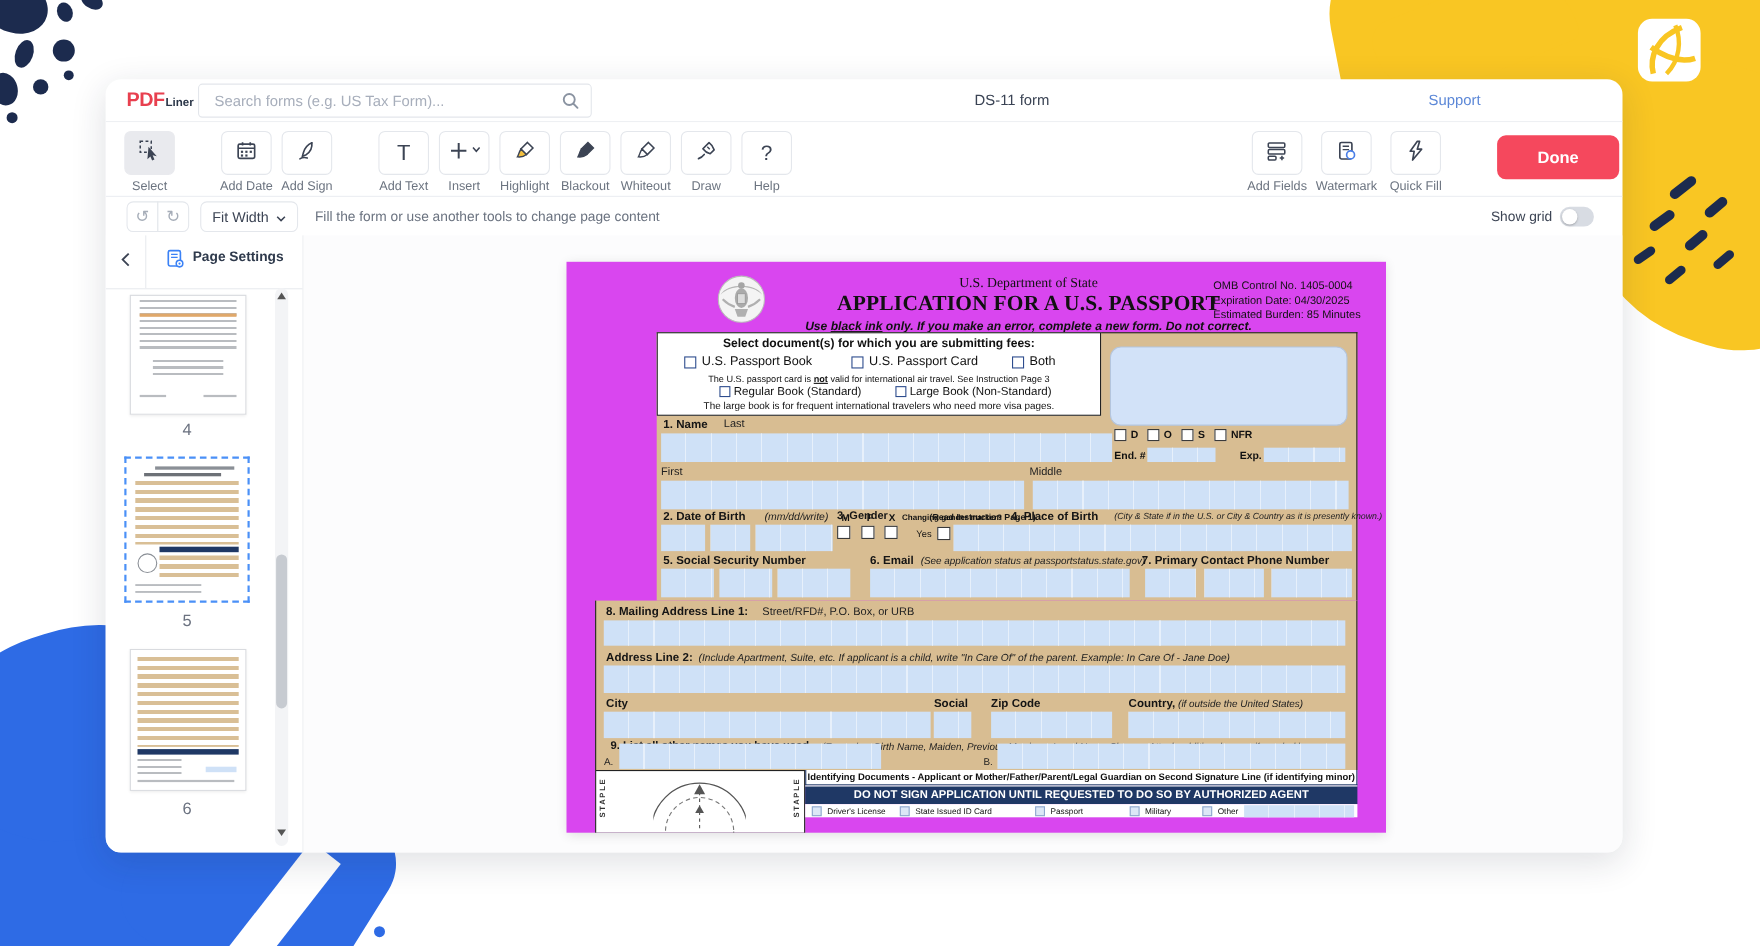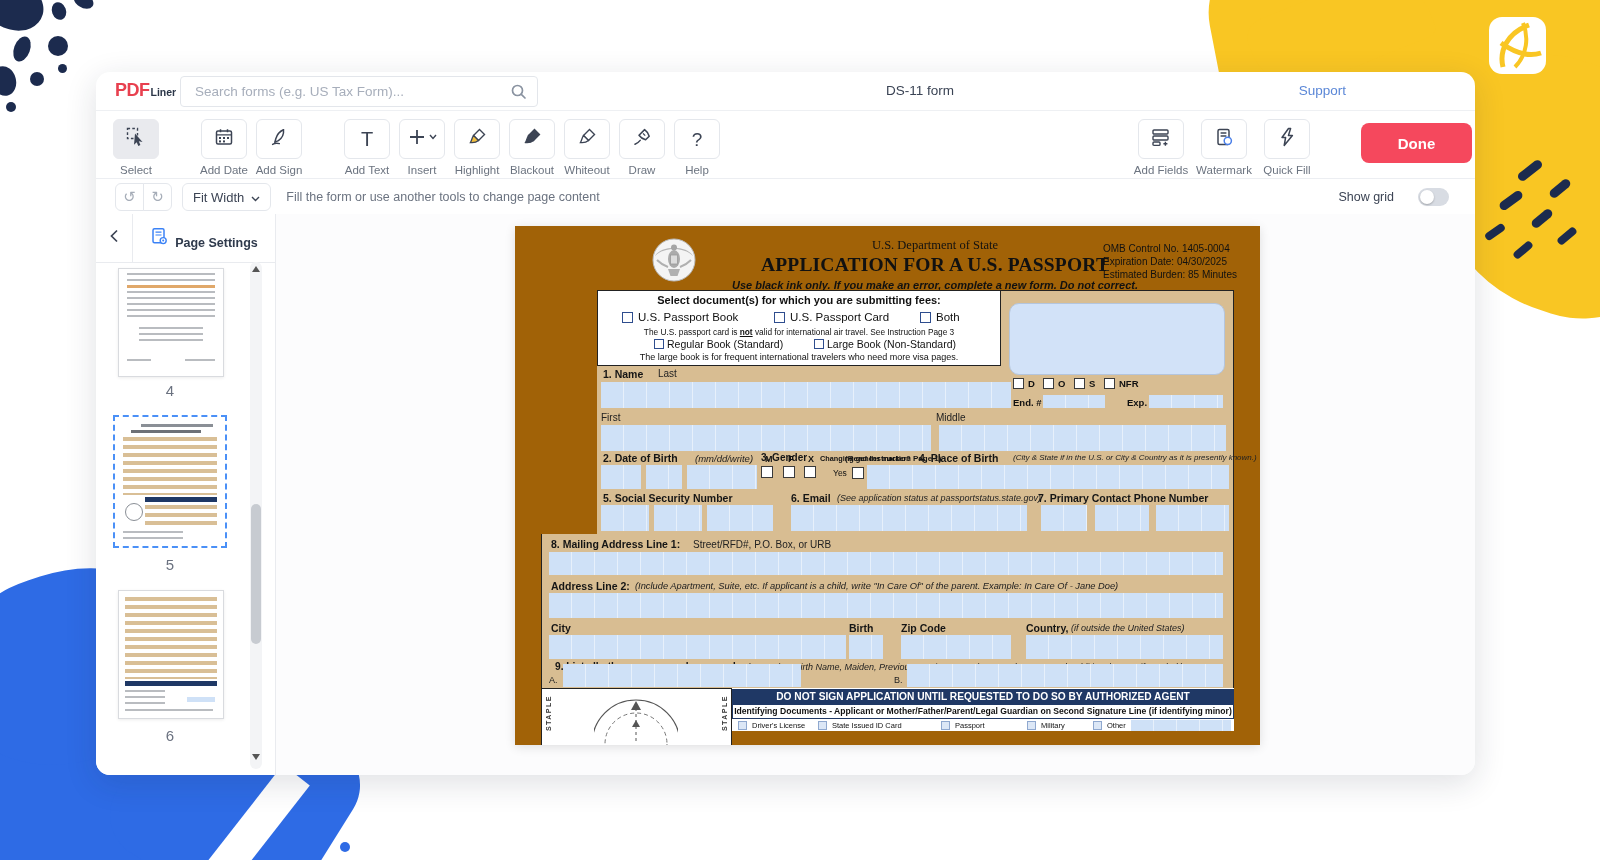--- a/index.html
+++ b/index.html
@@ -44,43 +44,43 @@
   
   #sbar{position:absolute;left:0;top:106px;right:0;height:36px;border-top:1px solid #eceef2;display:flex;align-items:center;}
   .sq{width:29px;height:28px;border:1px solid #e4e7ec;background:#fff;display:flex;align-items:center;justify-content:center;cursor:pointer;box-sizing:border-box;}
   #undo{margin-left:19px;border-radius:6px 0 0 6px;}
   #redo{border-radius:0 6px 6px 0;margin-left:-1px;}
   .histglyph{font-size:15px;color:#a6adb8;font-family:"DejaVu Sans",sans-serif;}
   #fitwidth{margin-left:10px;height:28px;border:1px solid #e4e7ec;border-radius:6px;background:#fff;display:flex;align-items:center;
             padding:0 10px;font-size:13px;color:#3c4454;cursor:pointer;box-sizing:border-box;}
   #hint{margin-left:15px;font-size:12.5px;color:#6b7380;}
   #gridwrap{margin-left:auto;margin-right:26px;display:flex;align-items:center;}
-  #gridlabel{font-size:12.5px;color:#3c4454;margin-right:24px;}
+  #gridlabel{font-size:12.5px;color:#3c4454;margin-right:7px;}
   #toggle{width:31px;height:18px;border-radius:9px;background:#d8dce3;position:relative;cursor:pointer;}
   #toggle .knob{position:absolute;left:2px;top:2px;width:14px;height:14px;border-radius:50%;background:#fff;box-shadow:0 1px 2px rgba(0,0,0,.25);}
   
   #content{position:absolute;left:0;top:142px;right:0;bottom:0;display:flex;}
   #side{width:179px;border-right:1px solid #e9ebef;position:relative;background:#fff;flex:none;}
   #side-hdr{height:48px;border-bottom:1px solid #e9ebef;display:flex;align-items:center;}
   #collapse{width:36px;height:48px;display:flex;align-items:center;justify-content:center;border-right:1px solid #e9ebef;cursor:pointer;}
-  #ps{flex:1;display:flex;align-items:flex-end;justify-content:center;cursor:pointer;}
+  #ps{flex:1;display:flex;align-items:flex-start;justify-content:center;cursor:pointer;}
   #ps .t{font-size:12.5px;font-weight:700;color:#2f3a4c;margin-left:6px;}
   .thumb{position:absolute;background:#fff;border:1px solid #d9dbdf;box-shadow:0 1px 3px rgba(0,0,0,.08);overflow:hidden;cursor:pointer;}
   .thumb.sel{border:2px dashed #4a90f7;padding:2px;background:#fff;box-shadow:none;}
   .pglabel{position:absolute;font-size:15px;color:#6b7280;text-align:center;width:104px;cursor:pointer;}
   .mini{position:relative;width:100%;height:100%;background:#fff;}
   .tanlines{background-image:repeating-linear-gradient(180deg,#d9bf96 0 4px,#ffffff 4px 8px);}
   .greylines{background-image:repeating-linear-gradient(180deg,#b9bcc0 0 2px,transparent 2px 6px);}
   #sscroll{position:absolute;left:154px;top:48px;width:12px;bottom:6px;background:#f3f4f6;border-radius:6px;}
   #sthumb{position:absolute;left:155px;top:290px;width:10px;height:140px;background:#c7cbd1;border-radius:5px;cursor:pointer;}
   .tri-up{width:0;height:0;border-left:4px solid transparent;border-right:4px solid transparent;border-bottom:6px solid #555;}
   .tri-down{width:0;height:0;border-left:4px solid transparent;border-right:4px solid transparent;border-top:6px solid #555;}
   #canvas{flex:1;background:#fcfcfd;position:relative;overflow:hidden;}
   
-  #doc{position:absolute;left:239px;top:12px;width:745px;height:519px;background:#a16207;
+  #doc{position:absolute;left:239px;top:24px;width:745px;height:519px;background:#d946ef;
        box-shadow:0 2px 10px rgba(0,0,0,.12);overflow:hidden;color:#111;}
   #doc .serif{font-family:"Liberation Serif",serif;}
   .f-lbl{position:absolute;font-weight:700;font-size:10.5px;color:#151515;white-space:nowrap;}
   .f-nm{position:absolute;font-weight:400;font-size:10px;color:#222;white-space:nowrap;}
   .f-hint{position:absolute;font-style:italic;font-weight:400;font-size:9px;color:#222;white-space:nowrap;}
   .bf{position:absolute;background-color:#cfe1f7;background-image:repeating-linear-gradient(90deg,transparent 0 22px,#e7f0fb 22px 23px);cursor:pointer;}
   .cbx{position:absolute;width:11px;height:11px;background:#fff;border:1.5px solid #2e4d8e;box-sizing:border-box;cursor:pointer;}
   .cbx.dark{border-color:#3a3a3a;}
   .tan{position:absolute;background:#d8bd92;}
   .smb{font-weight:700;font-size:9.5px;position:absolute;white-space:nowrap;}
@@ -495,21 +495,21 @@
         <div class="bf" style="left:580px;top:279px;width:54px;height:26px;"></div>
         <div class="bf" style="left:641px;top:279px;width:73px;height:26px;"></div>
 
         <span class="f-lbl" style="left:36px;top:312px;">8.  Mailing Address Line 1:</span>
         <span class="f-nm" style="left:178px;top:312.5px;">Street/RFD#, P.O. Box, or URB</span>
         <div class="bf" style="left:34px;top:326px;width:674px;height:23px;"></div>
         <span class="f-lbl" style="left:36px;top:354px;">Address Line 2:</span>
         <span class="f-hint" style="left:120px;top:355px;font-size:9.3px;">(Include Apartment, Suite, etc. If applicant is a child, write "In Care Of" of the parent. Example: In Care Of - Jane Doe)</span>
         <div class="bf" style="left:34px;top:367px;width:674px;height:25px;"></div>
         <span class="f-lbl" style="left:36px;top:396px;">City</span>
-        <span class="f-lbl" style="left:334px;top:396px;">Birth</span>
+        <span class="f-lbl" style="left:334px;top:396px;">Social</span>
         <span class="f-lbl" style="left:386px;top:396px;">Zip Code</span>
         <span class="f-lbl" style="left:511px;top:396px;">Country,</span>
         <span class="f-hint" style="left:556px;top:397px;">(if outside the United States)</span>
         <div class="bf" style="left:34px;top:409px;width:297px;height:24px;"></div>
         <div class="bf" style="left:334px;top:409px;width:34px;height:24px;"></div>
         <div class="bf" style="left:386px;top:409px;width:110px;height:24px;"></div>
         <div class="bf" style="left:511px;top:409px;width:197px;height:24px;"></div>
 
         <span class="f-lbl" style="left:40px;top:435px;font-size:10.2px;">9.  List all other names you have used.</span>
         <span class="f-hint" style="left:232px;top:436px;">(Examples: Birth Name, Maiden, Previous Marriage, Legal Name Change.  Attach additional  pages if needed.)</span>
@@ -524,22 +524,22 @@
           <svg style="position:absolute;left:52px;top:3px;" width="84" height="54" viewBox="0 0 84 54">
             <circle cx="42" cy="52" r="44" fill="none" stroke="#555" stroke-width="1.2"></circle>
             <circle cx="42" cy="52" r="31" fill="none" stroke="#777" stroke-width="1" stroke-dasharray="4 3"></circle>
             <line x1="42" y1="16" x2="42" y2="52" stroke="#555" stroke-width="1" stroke-dasharray="3 3"></line>
             <path d="M42 9 l-5 9 h10 z" fill="#555"></path>
             <path d="M42 28 l-4 7 h8 z" fill="#555"></path>
           </svg>
         </div>
 
         <div class="abs" style="left:217px;top:462px;width:502px;">
+          <div style="height:14px;background:#fff;border:1.5px solid #1f3865;border-top:none;box-sizing:border-box;font-weight:700;font-size:8.6px;text-align:center;line-height:12px;color:#111;white-space:nowrap;overflow:hidden;">Identifying Documents - Applicant or Mother/Father/Parent/Legal Guardian on Second Signature Line (if identifying minor)</div>
           <div style="height:15.5px;background:#1f3865;border-top:1.5px solid #fff;color:#fff;font-weight:700;font-size:10.2px;text-align:center;line-height:15px;white-space:nowrap;overflow:hidden;">DO NOT SIGN APPLICATION UNTIL REQUESTED TO DO SO BY AUTHORIZED AGENT</div>
-          <div style="height:14px;background:#fff;border:1.5px solid #1f3865;border-top:none;box-sizing:border-box;font-weight:700;font-size:8.6px;text-align:center;line-height:12px;color:#111;white-space:nowrap;overflow:hidden;">Identifying Documents - Applicant or Mother/Father/Parent/Legal Guardian on Second Signature Line (if identifying minor)</div>
           <div style="position:relative;height:12px;background:#fff;">
             <div class="cbx" style="left:6px;top:2px;width:9px;height:9px;background:#dce7f6;border-color:#8fa8cf;"></div>
             <span class="abs" style="left:20px;top:2px;font-size:7.5px;">Driver's License</span>
             <div class="cbx" style="left:86px;top:2px;width:9px;height:9px;background:#dce7f6;border-color:#8fa8cf;"></div>
             <span class="abs" style="left:100px;top:2px;font-size:7.5px;">State Issued ID Card</span>
             <div class="cbx" style="left:209px;top:2px;width:9px;height:9px;background:#dce7f6;border-color:#8fa8cf;"></div>
             <span class="abs" style="left:223px;top:2px;font-size:7.5px;">Passport</span>
             <div class="cbx" style="left:295px;top:2px;width:9px;height:9px;background:#dce7f6;border-color:#8fa8cf;"></div>
             <span class="abs" style="left:309px;top:2px;font-size:7.5px;">Military</span>
             <div class="cbx" style="left:361px;top:2px;width:9px;height:9px;background:#dce7f6;border-color:#8fa8cf;"></div>

